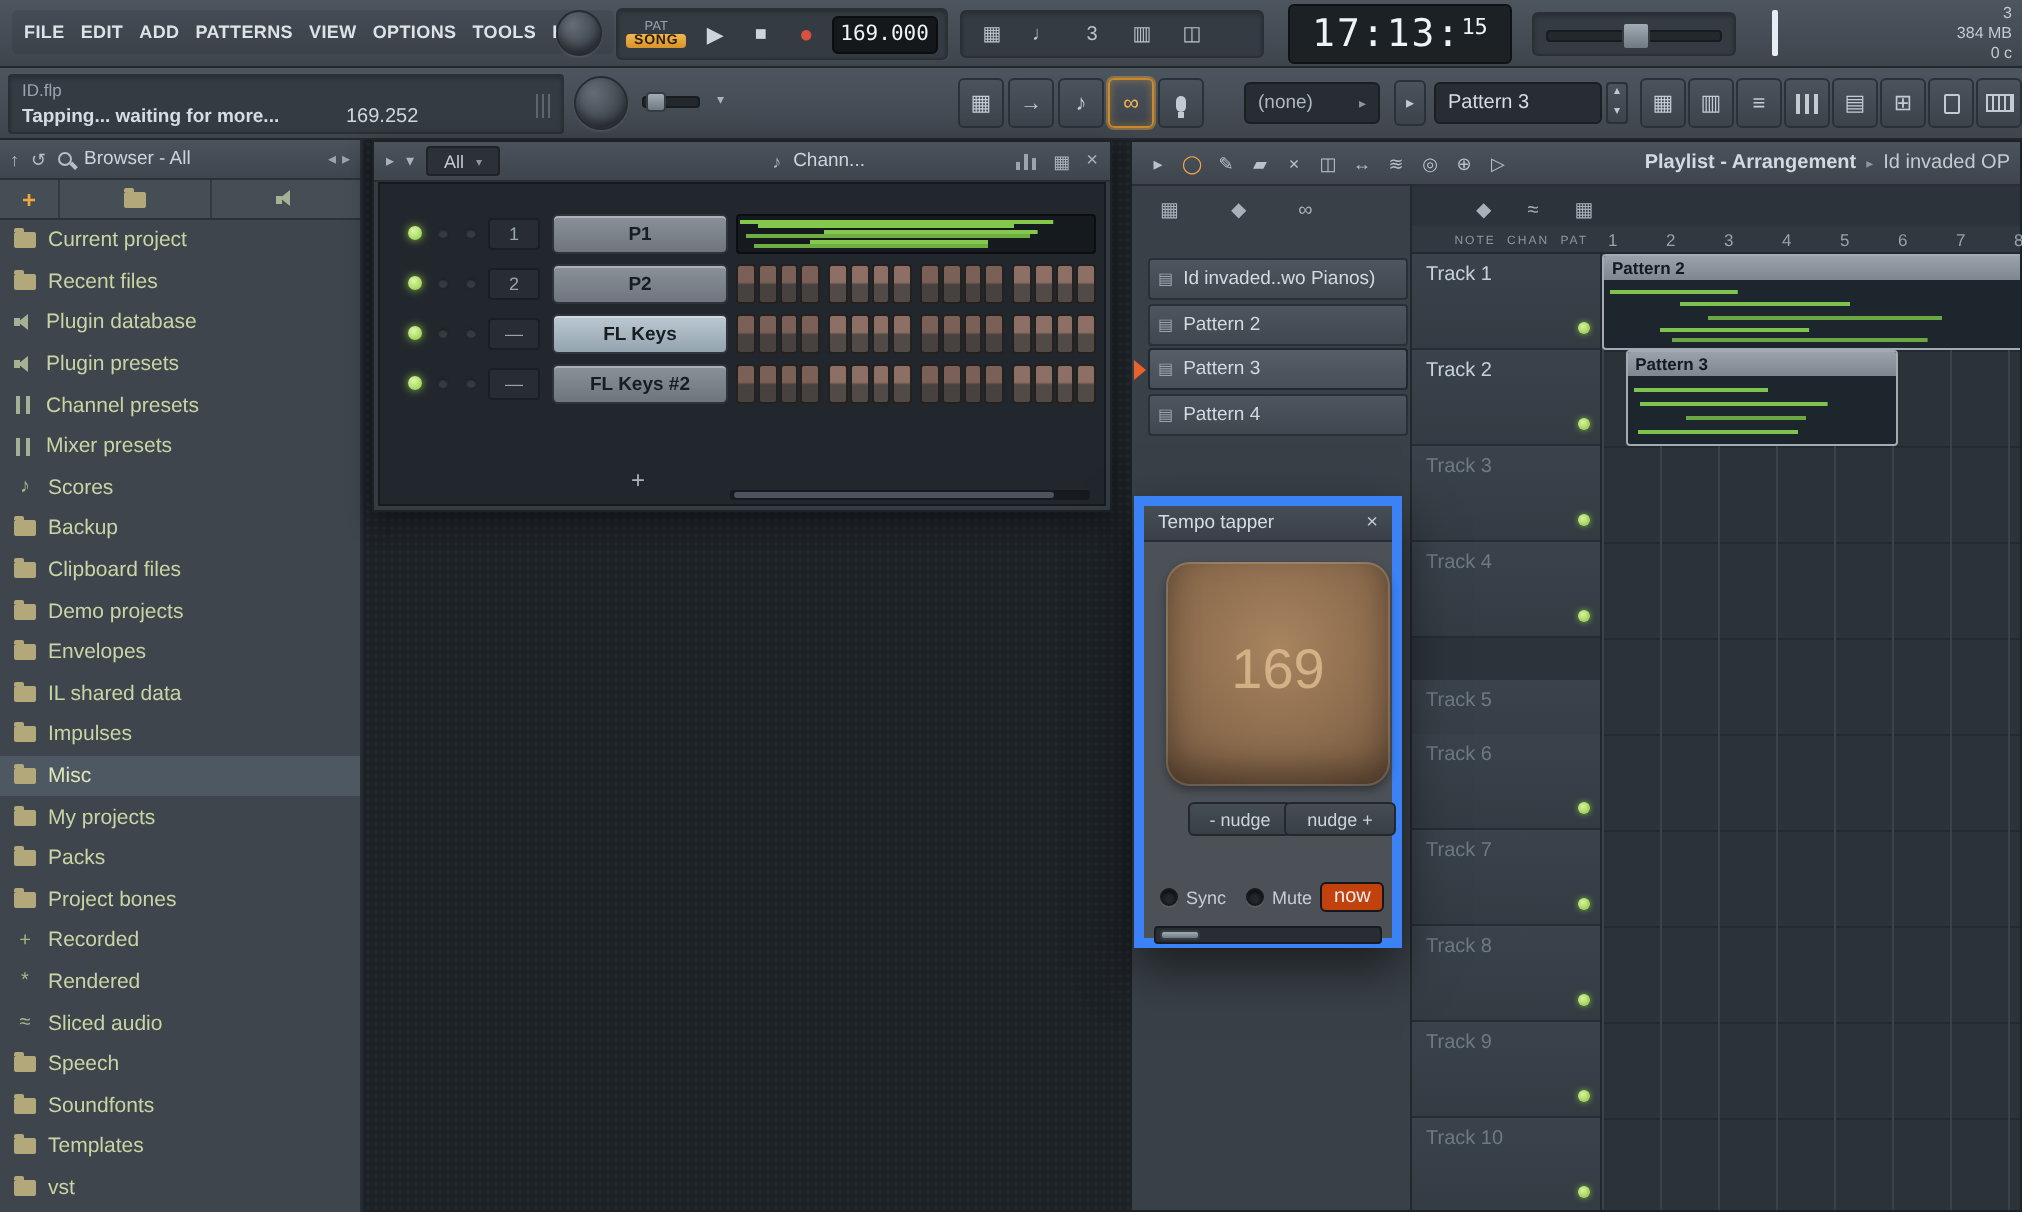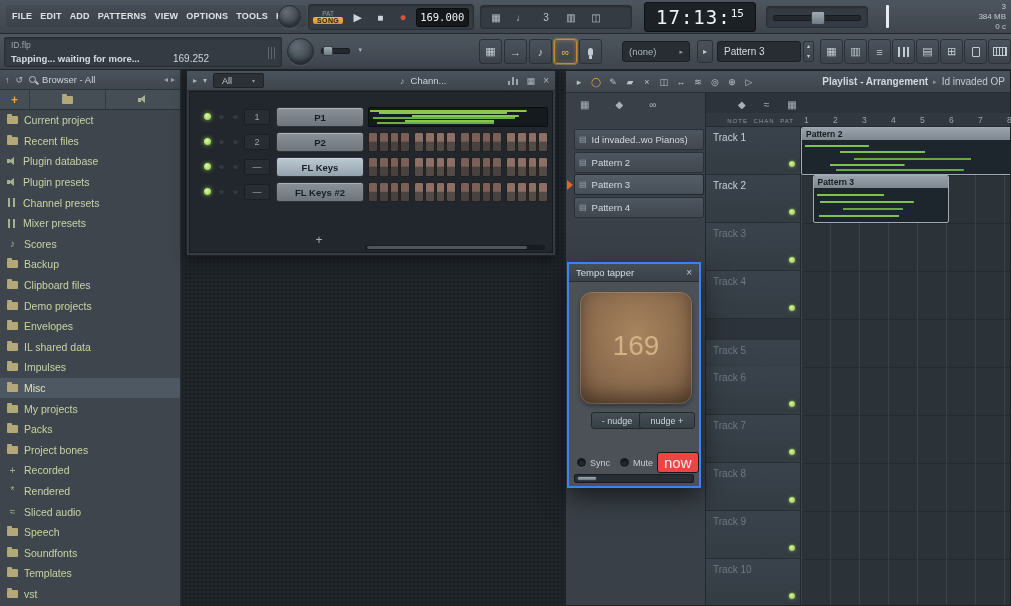--- a/index.html
+++ b/index.html
@@ -314,21 +314,21 @@
       </div>
     </div>
 </div>
 
 <div class="abs" style="left:182px;top:70px;width:383px;height:536px;background-color:#1c2126;background-image:radial-gradient(circle,#22282d .8px,transparent 1px);background-size:4px 4px"></div>
 
 <div class="abs" style="left:186px;top:70px;width:370px;height:186px;background:#343b43;border:1px solid #1d2227;box-shadow:0 4px 12px rgba(0,0,0,.4)">
   <div class="abs flex" style="left:0;top:0;width:100%;height:20px;background:linear-gradient(#4a525b,#3e454d);border-bottom:1px solid #282e34;padding:0 6px;gap:6px">
     <span style="font-size:8px;color:#aab3bc">▸</span>
     <span style="font-size:8px;color:#aab3bc">▾</span>
-    <div class="flex" style="height:15px;background:#2b3137;border:1px solid #1e2328;border-radius:2px;padding:0 8px;gap:20px">
+    <div class="flex" style="height:15px;background:#2b3137;border:1px solid #1e2328;border-radius:2px;padding:0 8px;gap:6px">
       <span style="font-size:9px;color:#c2cad2">All</span>
       <span style="font-size:6px;color:#8d97a1">▾</span>
     </div>
     <span style="margin-left:130px;font-size:9px;color:#aab3bc">♪</span>
     <span style="font-size:9.5px;color:#cdd4db;white-space:nowrap">Chann...</span>
     <span style="margin-left:auto;display:flex;gap:8px;align-items:center">
       <span class="ico-meter"></span>
       <span style="font-size:9px;color:#aab3bc">▦</span>
       <span style="font-size:10px;color:#aab3bc">×</span>
     </span>
@@ -538,33 +538,33 @@
         <div class="clip-head">Pattern 2</div>
         <div class="clip-body nclip1"></div>
       </div>
       <div class="clip" style="left: 11.6px; top: 48px; width: 136.3px;">
         <div class="clip-head">Pattern 3</div>
         <div class="clip-body nclip2"></div>
       </div>
     </div>
 </div>
 
-<div class="abs" style="left:567px;top:262px;width:134px;height:226px;background:#4b5157;border:2px solid #3b82f6;box-shadow:0 10px 24px rgba(0,0,0,.55);z-index:10">
+<div class="abs" style="left:567px;top:248px;width:134px;height:226px;background:#4b5157;border:5px solid #3b82f6;box-shadow:0 10px 24px rgba(0,0,0,.55);z-index:10">
   <div class="abs flex" style="left:0;top:0;width:100%;height:18px;background:linear-gradient(#454d55,#394049);border-bottom:1px solid #272d33;padding:0 7px">
     <span style="font-size:9.5px;color:#d7dde2">Tempo tapper</span>
     <span style="margin-left:auto;font-size:10px;color:#c2cad2">×</span>
   </div>
   <div class="abs" style="left:11px;top:28px;width:112px;height:112px;border-radius:12px;background:radial-gradient(circle at 50% 38%,#a8845f,#8a6a4c 60%,#6e523b);box-shadow:inset 0 0 0 1px rgba(255,255,255,.16),inset 0 -8px 16px rgba(0,0,0,.35),0 2px 4px rgba(0,0,0,.35)">
     <div style="position:absolute;left:0;right:0;top:38px;text-align:center;font-size:28px;color:#ddbb8f;opacity:.85">169</div>
   </div>
   <div class="tt-btn" style="left:22px;top:148px;width:52px">- nudge</div>
   <div class="tt-btn" style="left:70px;top:148px;width:56px">nudge +</div>
   <div class="abs flex" style="left:8px;top:188px;right:6px;gap:4px">
     <span class="radio"></span>
     <span style="font-size:9px;color:#c6ced5">Sync</span>
     <span class="radio" style="margin-left:6px"></span>
     <span style="font-size:9px;color:#c6ced5">Mute</span>
-    <span style="margin-left:auto;background:#ef4444;border:1px solid #14181b;border-radius:3px;color:#e9eef2;font-size:15px;padding:1px 6px">now</span>
+    <span style="margin-left:auto;background:#c2410c;border:1px solid #14181b;border-radius:3px;color:#e9eef2;font-size:10px;padding:1px 6px">now</span>
   </div>
   <div class="abs" style="left:5px;top:210px;right:5px;height:9px;background:#272d32;border:1px solid #181c20;border-radius:2px">
     <div class="slider-thumb" style="left:2px;top:1px;width:20px;height:5px"></div>
   </div>
 </div>
 
 </body></html>

